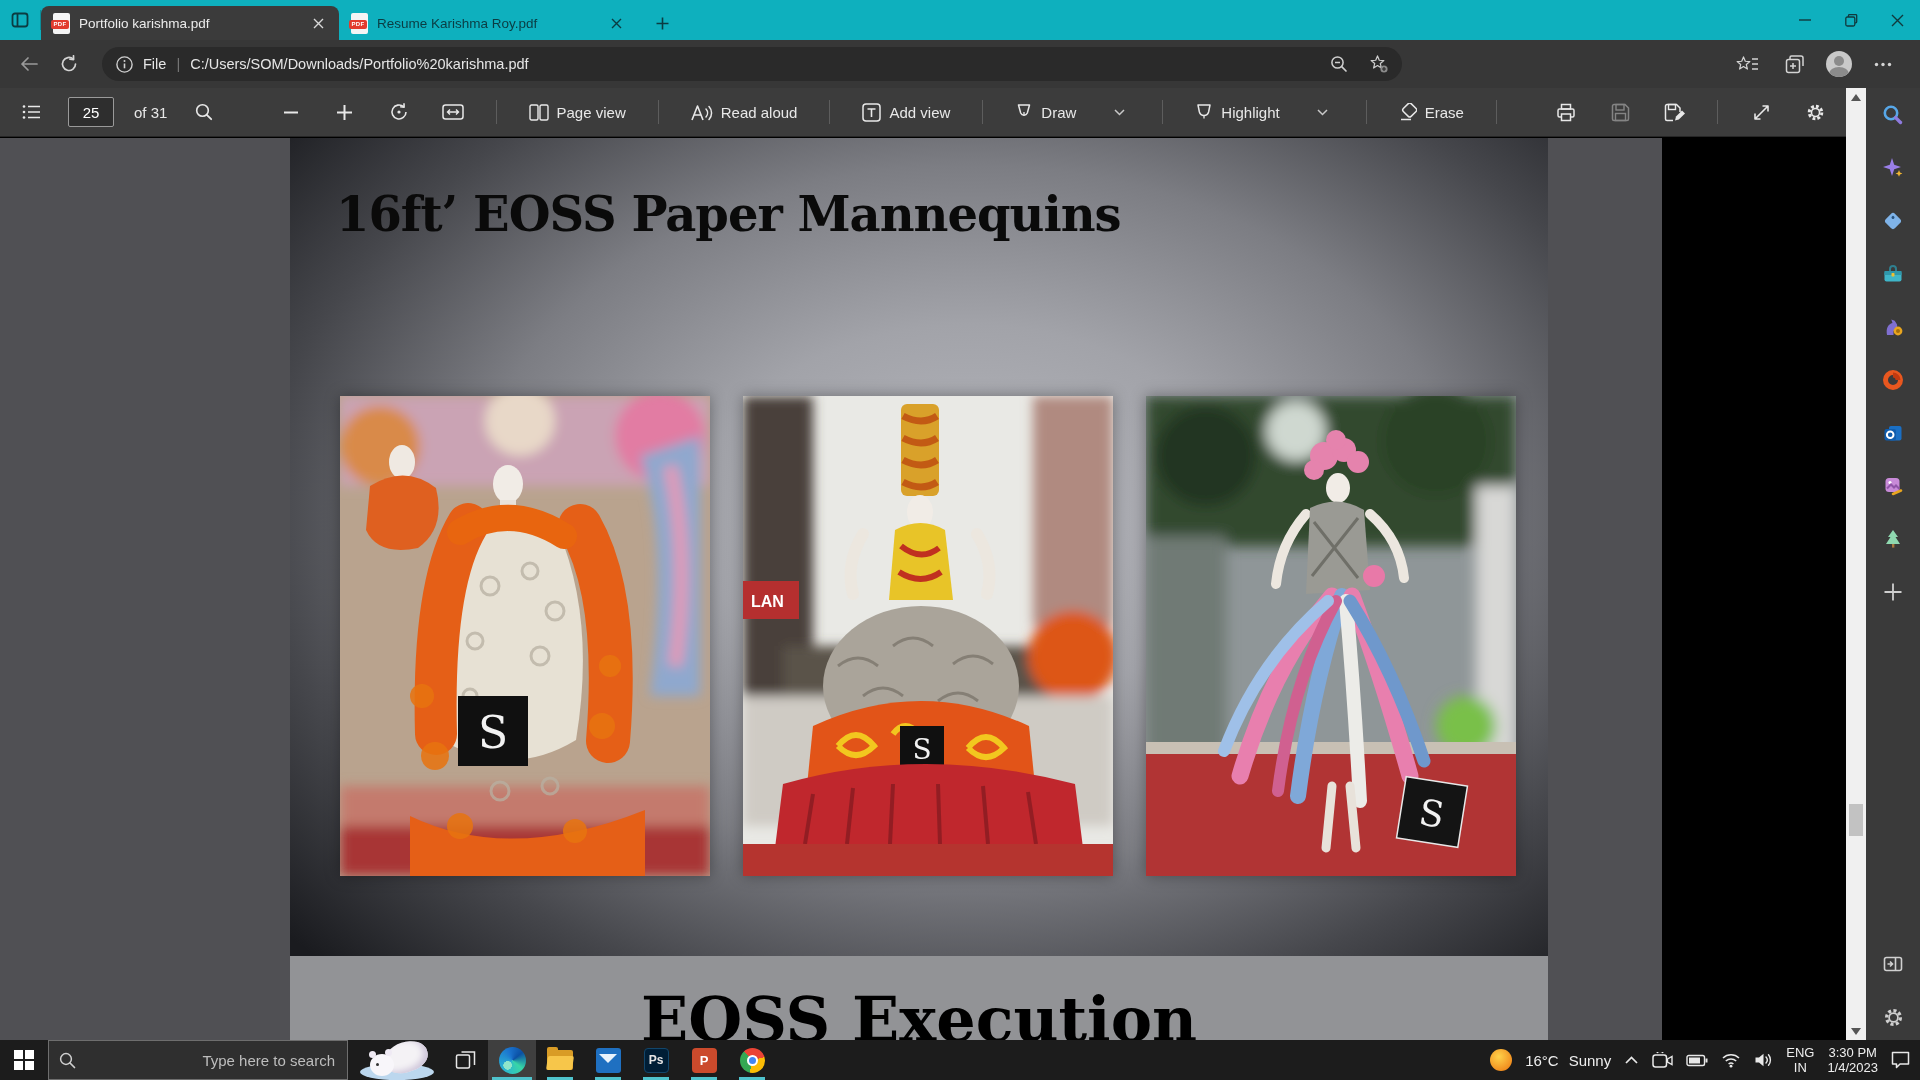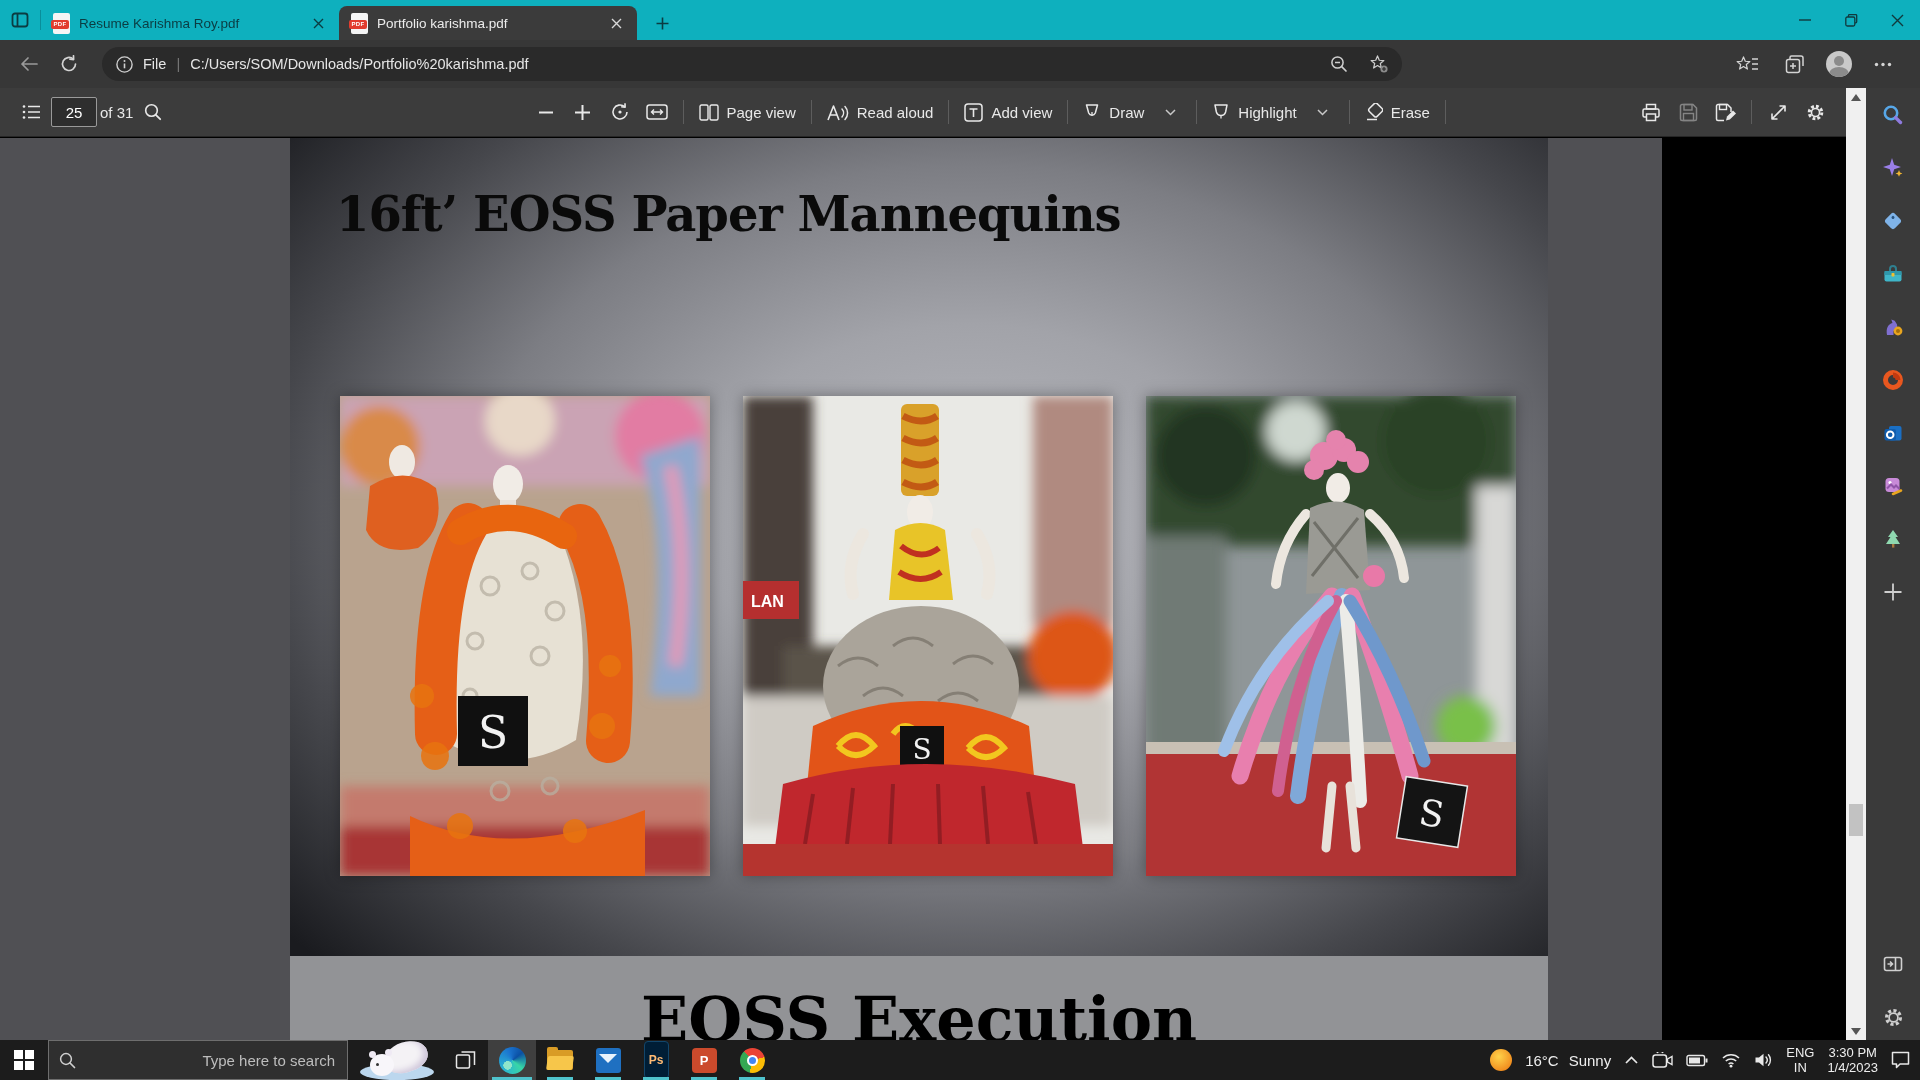--- a/index.html
+++ b/index.html
@@ -34,21 +34,21 @@
   .addr-url{white-space:nowrap;overflow:hidden;text-overflow:ellipsis;}
   .pill-spacer{flex:1;}
   .pillbtn{width:30px;height:30px;display:flex;align-items:center;justify-content:center;border-radius:5px;}
   .nav-right{display:flex;align-items:center;gap:14px;margin-left:auto;padding-right:8px;}
   .avatar{width:26px;height:26px;border-radius:50%;background:#c9c9c9;position:relative;overflow:hidden;}
   .avatar::before{content:"";position:absolute;left:8px;top:5px;width:10px;height:10px;border-radius:50%;background:#8b8b8b;}
   .avatar::after{content:"";position:absolute;left:3px;top:16px;width:20px;height:14px;border-radius:50%;background:#8b8b8b;}
 
   
   .pdfbar{position:absolute;left:0;top:88px;width:1846px;height:49px;background:#3c3c3c;
-          border-bottom:1px solid #262626;display:flex;align-items:center;padding:0 14px;gap:3px;
+          border-bottom:1px solid #262626;display:flex;align-items:center;padding:0 14px;gap:20px;
           color:#e8e8e8;font-size:15px;}
   .pdfbar .vdiv{width:1px;height:24px;background:#5d5d5d;margin:0 6px;}
   .tbtn{height:34px;min-width:34px;display:flex;align-items:center;justify-content:center;gap:8px;
         border-radius:4px;padding:0 6px;white-space:nowrap;}
   .page-input{width:46px;height:30px;background:#2e2e2e;border:1px solid #9a9a9a;border-radius:2px;
         color:#fff;text-align:center;font-size:15px;font-family:inherit;}
   .sp1{flex:1.2;} .sp3{flex:0.6;}
 
   
   .content{position:absolute;left:0;top:138px;width:1662px;height:902px;background:#505054;}
@@ -104,21 +104,21 @@
   .ic-edge{width:27px;height:27px;border-radius:50%;
      background:radial-gradient(circle at 32% 68%, #8fe6cb 0 16%, rgba(0,0,0,0) 17%),
      conic-gradient(from 130deg, #38d6a6, #2bb3d4 28%, #1b74cf 58%, #0b50a4 78%, #38d6a6);}
   .folder{position:relative;width:26px;height:20px;}
   .folder .back{position:absolute;inset:0;background:#d99c26;border-radius:2px;}
   .folder .back::before{content:"";position:absolute;left:0;top:-3px;width:11px;height:5px;background:#d99c26;border-radius:2px 2px 0 0;}
   .folder .front{position:absolute;left:0;bottom:0;width:26px;height:14px;background:#f7c64a;border-radius:2px;transform:skewX(-8deg);}
   .mailic{position:relative;width:25px;height:25px;border-radius:3px;background:#1f70c1;overflow:hidden;}
   .mailic::before{content:"";position:absolute;left:3px;top:6px;border-left:9.5px solid transparent;
       border-right:9.5px solid transparent;border-top:9px solid #eaf3fc;}
-  .psic{width:25px;height:38px;border-radius:4px;background:#001e36;color:#fdba74;display:flex;
+  .psic{width:25px;height:25px;border-radius:4px;background:#001e36;color:#e5e5e5;display:flex;
       align-items:center;justify-content:center;font-size:12px;font-weight:bold;border:1px solid #12466b;}
   .pptic{width:25px;height:25px;border-radius:4px;background:#cb4a2c;color:#fff;display:flex;
       align-items:center;justify-content:center;font-size:13px;font-weight:bold;}
   .chromeic{position:relative;width:25px;height:25px;border-radius:50%;
       background:conic-gradient(from -45deg,#ea4335 0 33%,#fbbc05 33% 66%,#34a853 66% 100%);}
   .chromeic .w{position:absolute;left:7px;top:7px;width:11px;height:11px;border-radius:50%;background:#fff;}
   .chromeic .b{position:absolute;left:9px;top:9px;width:7px;height:7px;border-radius:50%;background:#4285f4;}
   .tray{margin-left:auto;display:flex;align-items:center;gap:13px;padding-right:10px;}
   .sun{width:22px;height:22px;border-radius:50%;background:radial-gradient(circle at 40% 35%,#ffd24a,#f08c1e 75%);}
   .wtxt{font-size:15px;display:flex;gap:10px;}
@@ -144,36 +144,36 @@
 
   <div class="tabbar">
     <div class="tab-actions">
       <svg width="18" height="18" viewBox="0 0 18 18">
         <rect x="1.5" y="2.5" width="15" height="13" rx="2.5" fill="none" stroke="#0b3c42" stroke-width="1.8"></rect>
         <line x1="6.5" y1="2.5" x2="6.5" y2="15.5" stroke="#0b3c42" stroke-width="1.8"></line>
       </svg>
     </div>
     <div class="tdiv"></div>
 
+    <div class="tab active">
+      <span class="pdfico"></span>
+      <span class="tab-label">Portfolio karishma.pdf</span>
+      <span class="tab-close">
+        <svg width="11" height="11" viewBox="0 0 11 11">
+            <path d="M1 1 L10 10 M10 1 L1 10" stroke="#d8d8d8" stroke-width="1.4"></path>
+          </svg>
+      </span>
+    </div>
+
     <div class="tab">
       <span class="pdfico"></span>
       <span class="tab-label">Resume Karishma Roy.pdf</span>
       <span class="tab-close">
         <svg width="11" height="11" viewBox="0 0 11 11">
             <path d="M1 1 L10 10 M10 1 L1 10" stroke="#0b3c42" stroke-width="1.4"></path>
-          </svg>
-      </span>
-    </div>
-
-    <div class="tab active">
-      <span class="pdfico"></span>
-      <span class="tab-label">Portfolio karishma.pdf</span>
-      <span class="tab-close">
-        <svg width="11" height="11" viewBox="0 0 11 11">
-            <path d="M1 1 L10 10 M10 1 L1 10" stroke="#d8d8d8" stroke-width="1.4"></path>
           </svg>
       </span>
     </div>
 
     <div class="newtab">
       <svg width="13" height="13" viewBox="0 0 13 13">
           <path d="M6.5 0.5 V12.5 M0.5 6.5 H12.5" stroke="#0b3c42" stroke-width="1.6"></path>
         </svg>
     </div>
 

